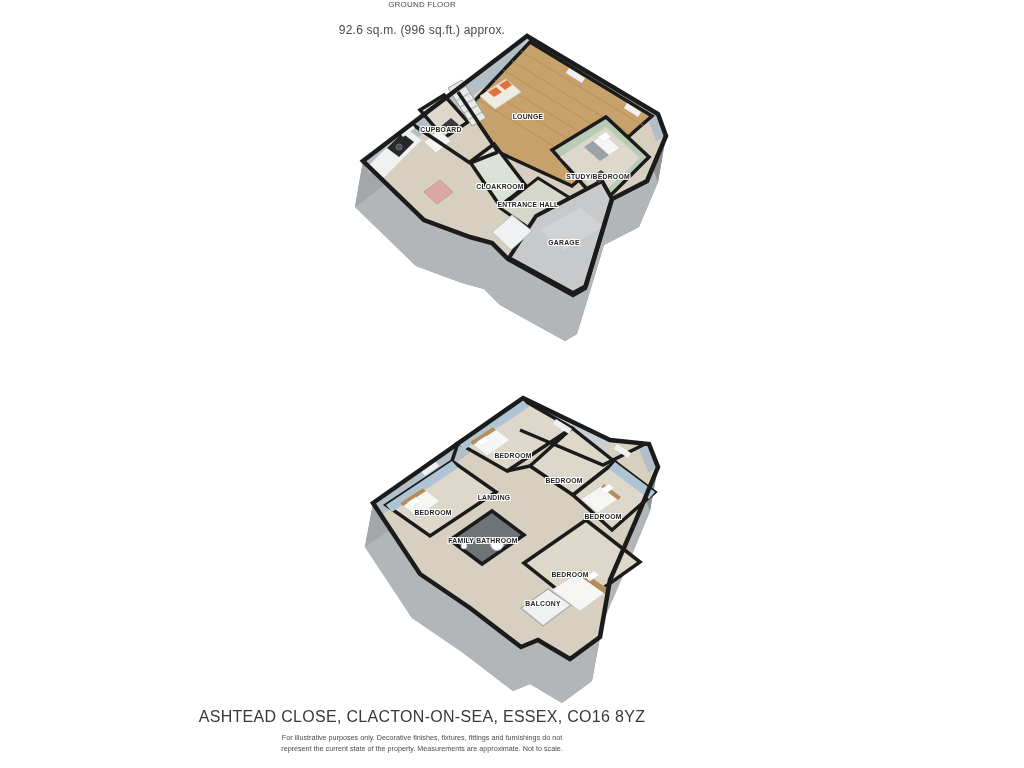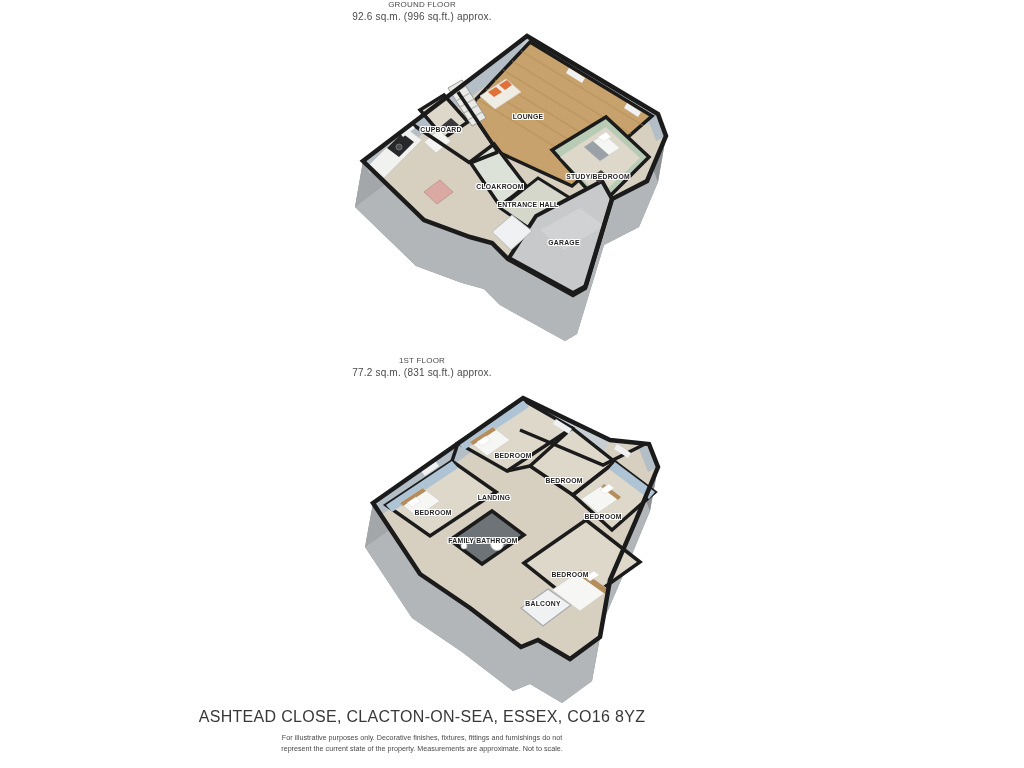--- a/index.html
+++ b/index.html
@@ -1,20 +1,20 @@
 <!DOCTYPE html>
 <html><head>
 <meta charset="utf-8">
 <style>
   html,body{margin:0;padding:0;background:#fff;}
   .page{position:relative;width:844px;height:768px;background:#ffffff;overflow:hidden;
         font-family:"Liberation Sans",sans-serif;}
   svg{position:absolute;left:0;top:0;}
   .hdr{position:absolute;left:0;right:0;text-align:center;font-size:8px;color:#4a4a4a;letter-spacing:.2px;}
-  .hdr.sub{font-size:10px;}
+  .hdr.sub{font-size:12px;margin-top:12px;}
   .rlabel{position:absolute;transform:translate(-50%,-50%);font-size:6.8px;font-weight:bold;color:#242424;
           letter-spacing:.25px;white-space:nowrap;
           text-shadow:-1px 0 0 #fff,1px 0 0 #fff,0 -1px 0 #fff,0 1px 0 #fff,
                       -1px -1px 0 #fff,1px 1px 0 #fff,-1px 1px 0 #fff,1px -1px 0 #fff;}
   .addr{position:absolute;left:0;right:0;top:708px;text-align:center;font-size:16px;color:#383838;letter-spacing:.3px;}
   .disc{position:absolute;left:0;right:0;text-align:center;font-size:7.2px;color:#4a4a4a;}
 </style>
 </head>
 <body>
 
@@ -129,22 +129,20 @@
         <polyline points="452,461 458,443" fill="none" stroke="#1b1b1b" stroke-width="3.5"></polyline>
         <polygon points="421,471 435,461 439,466 425,476" fill="#eff1f2"></polygon>
         <polygon points="556,419 572,429 569,434 553,424" fill="#eff1f2"></polygon>
         <polygon points="617,444 631,453 628,458 614,449" fill="#eff1f2"></polygon>
         <polygon points="523,398 610,440 649,444 658,467 636,520 610,580 600,637 570,659 538,640 521,647 470,608 420,574 373,503" fill="none" stroke="#1b1b1b" stroke-width="4.5" stroke-linejoin="miter"></polygon>
       </g>
     </svg>
 
   <div class="hdr" style="top:0px">GROUND FLOOR</div>
   <div class="hdr sub" style="top:11px">92.6 sq.m. (996 sq.ft.) approx.</div>
-  <div class="hdr" style="top:356px">1ST FLOOR</div>
-  <div class="hdr sub" style="top:367px">77.2 sq.m. (831 sq.ft.) approx.</div>
 
   <div class="rlabel" style="left:528px;top:116px">LOUNGE</div>
   <div class="rlabel" style="left:441px;top:129px">CUPBOARD</div>
   <div class="rlabel" style="left:500px;top:186px">CLOAKROOM</div>
   <div class="rlabel" style="left:528px;top:204px">ENTRANCE HALL</div>
   <div class="rlabel" style="left:598px;top:176px">STUDY/BEDROOM</div>
   <div class="rlabel" style="left:564px;top:242px">GARAGE</div>
 
   <div class="rlabel" style="left:513px;top:455px">BEDROOM</div>
   <div class="rlabel" style="left:564px;top:480px">BEDROOM</div>

